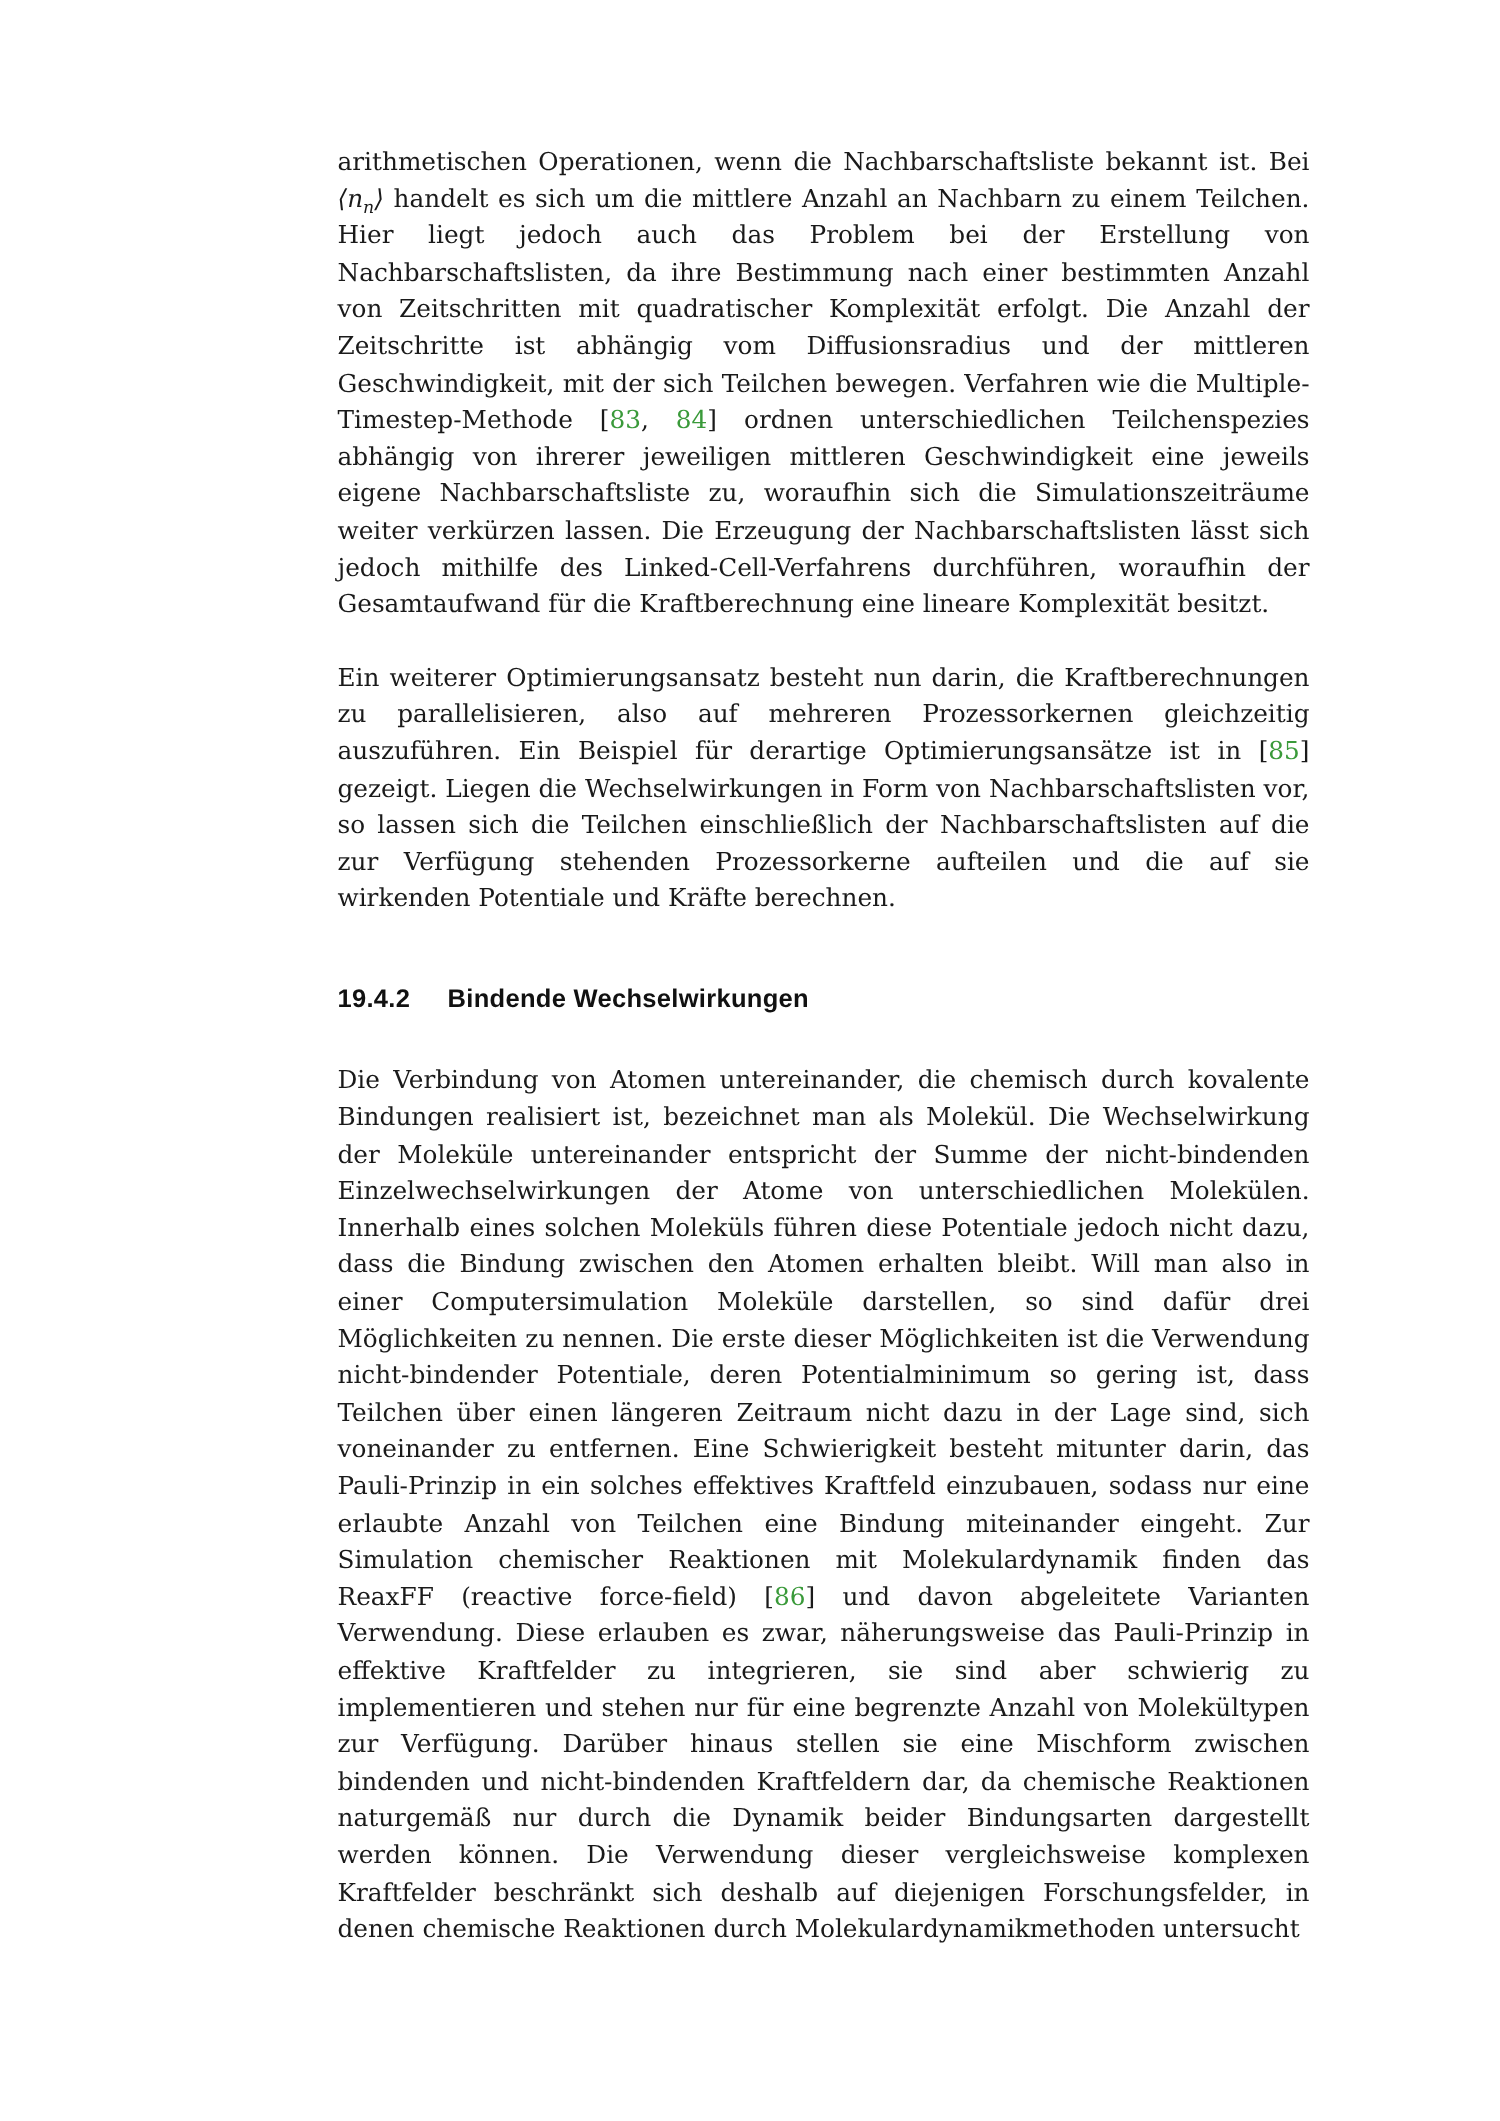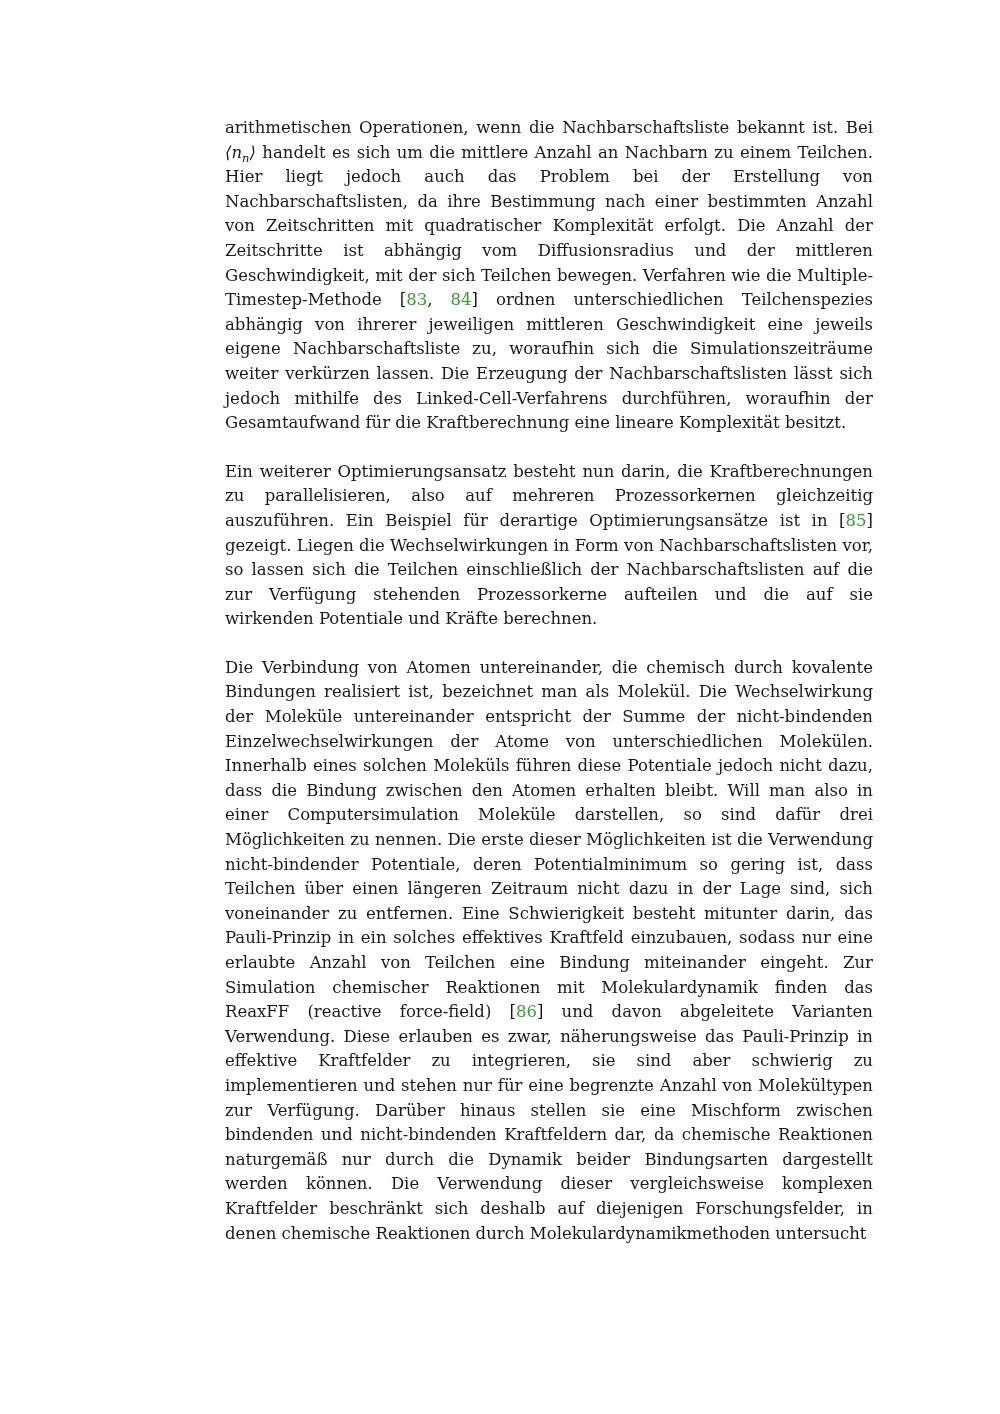--- a/index.html
+++ b/index.html
@@ -29,21 +29,21 @@
   .page-number{
     letter-spacing:0.10em;
   }
   .running-head{
     margin-left:26px;
     letter-spacing:0.18em;
   }
   .text-block{
     margin-left:225px;
     width:648px;
-    margin-top:56px;
+    margin-top:36px;
     text-align:justify;
     hyphens:auto;
     -webkit-hyphens:auto;
     font-size:16.5px;
     line-height:24.6px;
   }
   .text-block p{
     margin:0 0 24px 0;
   }
   .section-heading{
@@ -73,17 +73,21 @@
 </head>
 <body>
 
 <div class="page">
 
 
   <div class="text-block">
     <p>arithmetischen Operationen, wenn die Nachbarschaftsliste bekannt ist. Bei <span class="math">⟨n<sub>n</sub>⟩</span> handelt es sich um die mittlere Anzahl an Nachbarn zu einem Teilchen. Hier liegt jedoch auch das Problem bei der Erstellung von Nachbarschaftslisten, da ihre Bestimmung nach einer bestimmten Anzahl von Zeitschritten mit quadratischer Komplexität erfolgt. Die Anzahl der Zeitschritte ist abhängig vom Diffusionsradius und der mittleren Geschwindigkeit, mit der sich Teilchen bewegen. Verfahren wie die Multiple-Timestep-Methode [<span class="cite">83</span>, <span class="cite">84</span>] ordnen unterschiedlichen Teilchenspezies abhängig von ihrerer jeweiligen mittleren Geschwindigkeit eine jeweils eigene Nachbarschaftsliste zu, woraufhin sich die Simulationszeiträume weiter verkürzen lassen. Die Erzeugung der Nachbarschaftslisten lässt sich jedoch mithilfe des Linked-Cell-Verfahrens durchführen, woraufhin der Gesamtaufwand für die Kraftberechnung eine lineare Komplexität besitzt.</p>
     <p>Ein weiterer Optimierungsansatz besteht nun darin, die Kraftberechnungen zu parallelisieren, also auf mehreren Prozessorkernen gleichzeitig auszuführen. Ein Beispiel für derartige Optimierungsansätze ist in [<span class="cite">85</span>] gezeigt. Liegen die Wechselwirkungen in Form von Nachbarschaftslisten vor, so lassen sich die Teilchen einschließlich der Nachbarschaftslisten auf die zur Verfügung stehenden Prozessorkerne aufteilen und die auf sie wirkenden Potentiale und Kräfte berechnen.</p>
 
+    <h2 class="section-heading">
+      <span class="sec-num">19.4.2</span>
+      <span class="sec-title">Bindende Wechselwirkungen</span>
+    </h2>
 
     <p>Die Verbindung von Atomen untereinander, die chemisch durch kovalente Bindungen realisiert ist, bezeichnet man als Molekül. Die Wechselwirkung der Moleküle untereinander entspricht der Summe der nicht-bindenden Einzelwechselwirkungen der Atome von unterschiedlichen Molekülen. Innerhalb eines solchen Moleküls führen diese Potentiale jedoch nicht dazu, dass die Bindung zwischen den Atomen erhalten bleibt. Will man also in einer Computersimulation Moleküle darstellen, so sind dafür drei Möglichkeiten zu nennen. Die erste dieser Möglichkeiten ist die Verwendung nicht-bindender Potentiale, deren Potentialminimum so gering ist, dass Teilchen über einen längeren Zeitraum nicht dazu in der Lage sind, sich voneinander zu entfernen. Eine Schwierigkeit besteht mitunter darin, das Pauli-Prinzip in ein solches effektives Kraftfeld einzubauen, sodass nur eine erlaubte Anzahl von Teilchen eine Bindung miteinander eingeht. Zur Simulation chemischer Reaktionen mit Molekulardynamik finden das ReaxFF (reactive force-field) [<span class="cite">86</span>] und davon abgeleitete Varianten Verwendung. Diese erlauben es zwar, näherungsweise das Pauli-Prinzip in effektive Kraftfelder zu integrieren, sie sind aber schwierig zu implementieren und stehen nur für eine begrenzte Anzahl von Molekültypen zur Verfügung. Darüber hinaus stellen sie eine Mischform zwischen bindenden und nicht-bindenden Kraftfeldern dar, da chemische Reaktionen naturgemäß nur durch die Dynamik beider Bindungsarten dargestellt werden können. Die Verwendung dieser vergleichsweise komplexen Kraftfelder beschränkt sich deshalb auf diejenigen Forschungsfelder, in denen chemische Reaktionen durch Molekulardynamikmethoden untersucht</p>
   </div>
 
 </div>
 
 </body></html>

